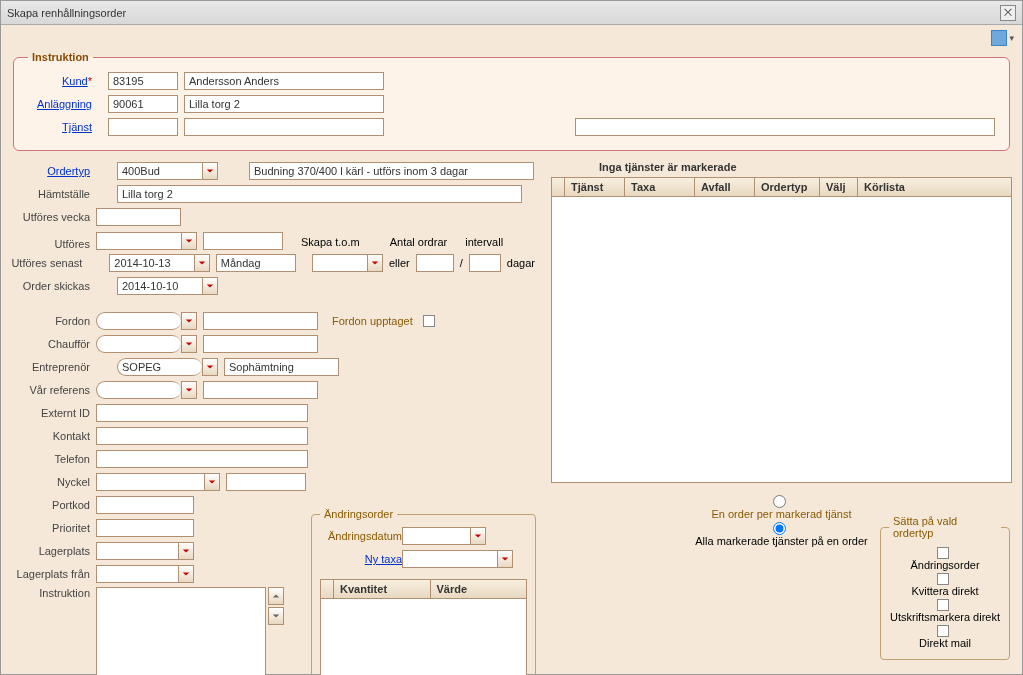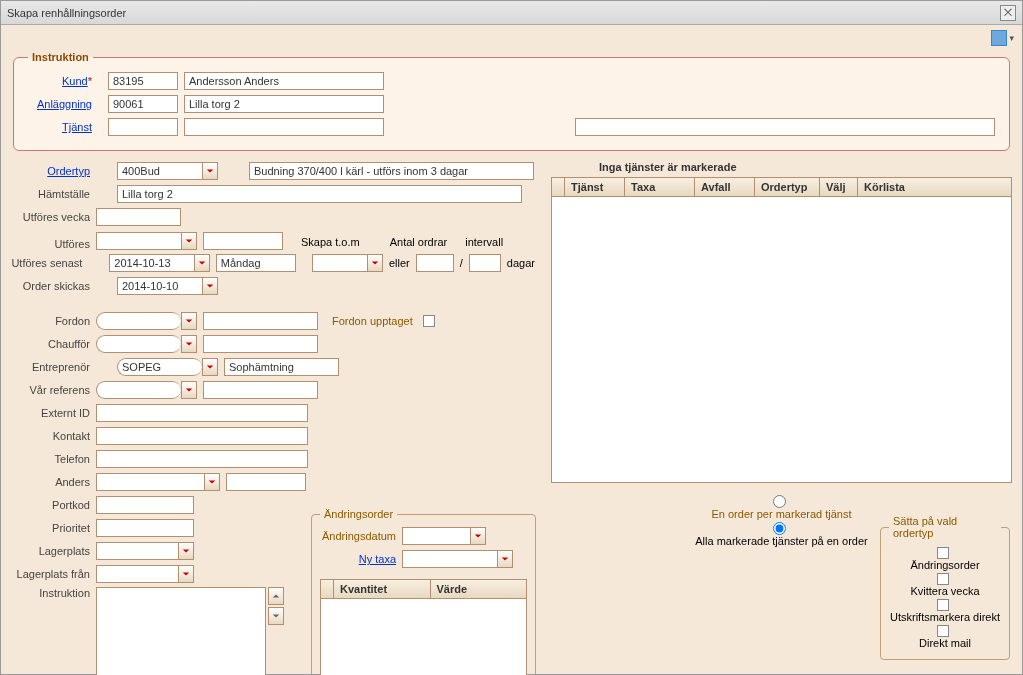--- a/index.html
+++ b/index.html
@@ -271,21 +271,21 @@
         </div>
         <div class="row">
           <span class="sub-label">Kontakt</span>
           <input type="text" class="txt" style="width: 212px;" value="">
         </div>
         <div class="row">
           <span class="sub-label">Telefon</span>
           <input type="text" class="txt" style="width: 212px;" value="">
         </div>
         <div class="row">
-          <span class="sub-label">Anders</span>
+          <span class="sub-label">Nyckel</span>
           <span class="combo">
             <input type="text" class="txt" style="width: 108px;" value="">
             <span class="combo-btn">
                 <svg viewBox="0 0 10 10">
                   <path d="M1 3 L5 7 L9 3 Z" fill="#c00"></path>
                 </svg>
               </span>
           </span>
           <span style="width:6px"></span>
           <input type="text" class="txt txt-ro" style="width: 80px;" readonly="" value="">
@@ -337,32 +337,32 @@
                       <path d="M1 3 L5 7 L9 3 Z" fill="#666"></path>
                     </svg>
                   </span>
               </div>
             </div>
           </div>
 
           <fieldset class="andring" style="position:absolute; top:-10px; left:0;">
             <legend>Ändringsorder</legend>
             <div class="row">
-              <span style="width:82px; text-align:right; padding-right:6px;" class="orange-lbl">Ändringsdatum</span>
+              <span style="width:82px; text-align:right; padding-right:0;" class="orange-lbl">Ändringsdatum</span>
               <span class="combo">
                 <input type="text" class="txt" style="width: 68px;" value="">
                 <span class="combo-btn">
                     <svg viewBox="0 0 10 10">
                       <path d="M1 3 L5 7 L9 3 Z" fill="#c00"></path>
                     </svg>
                   </span>
               </span>
             </div>
             <div class="row">
-              <span style="width:82px; text-align:right; padding-right:6px;"><span class="lbl-link">Ny taxa</span></span>
+              <span style="width:82px; text-align:right; "><span class="lbl-link">Ny taxa</span></span>
               <span class="combo">
                 <input type="text" class="txt" style="width: 95px;" value="">
                 <span class="combo-btn">
                     <svg viewBox="0 0 10 10">
                       <path d="M1 3 L5 7 L9 3 Z" fill="#c00"></path>
                     </svg>
                   </span>
               </span>
             </div>
             <div class="grid andring-grid">
@@ -406,21 +406,21 @@
     </div>
 
     <fieldset class="satta">
       <legend>Sätta på vald ordertyp</legend>
       <div class="check-row">
           <span class="checkbox-box"></span>
           <span>Ändringsorder</span>
         </div>
       <div class="check-row">
           <span class="checkbox-box"></span>
-          <span>Kvittera vecka</span>
+          <span>Kvittera direkt</span>
         </div>
       <div class="check-row">
           <span class="checkbox-box"></span>
           <span>Utskriftsmarkera direkt</span>
         </div>
       <div class="check-row">
           <span class="checkbox-box"></span>
           <span>Direkt mail</span>
         </div>
     </fieldset>

